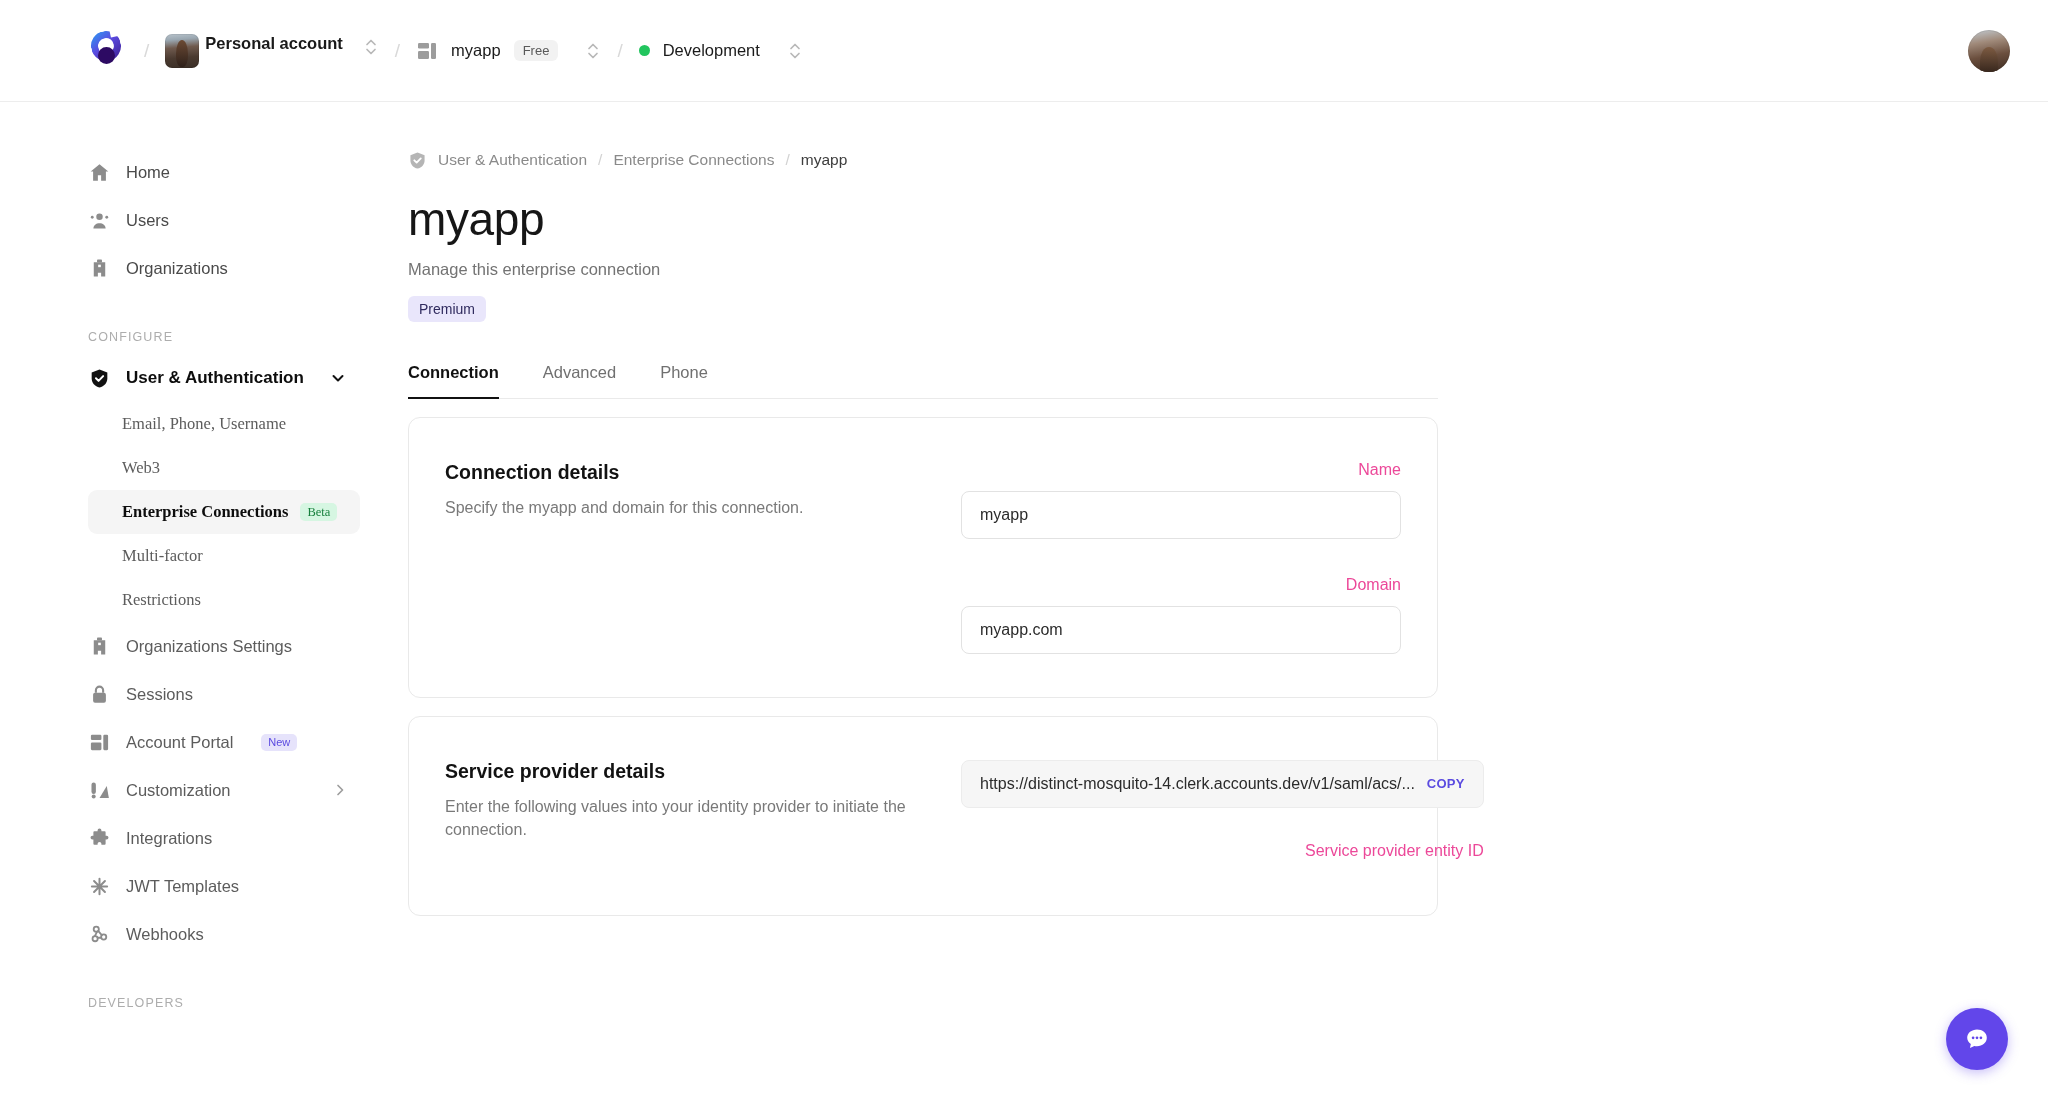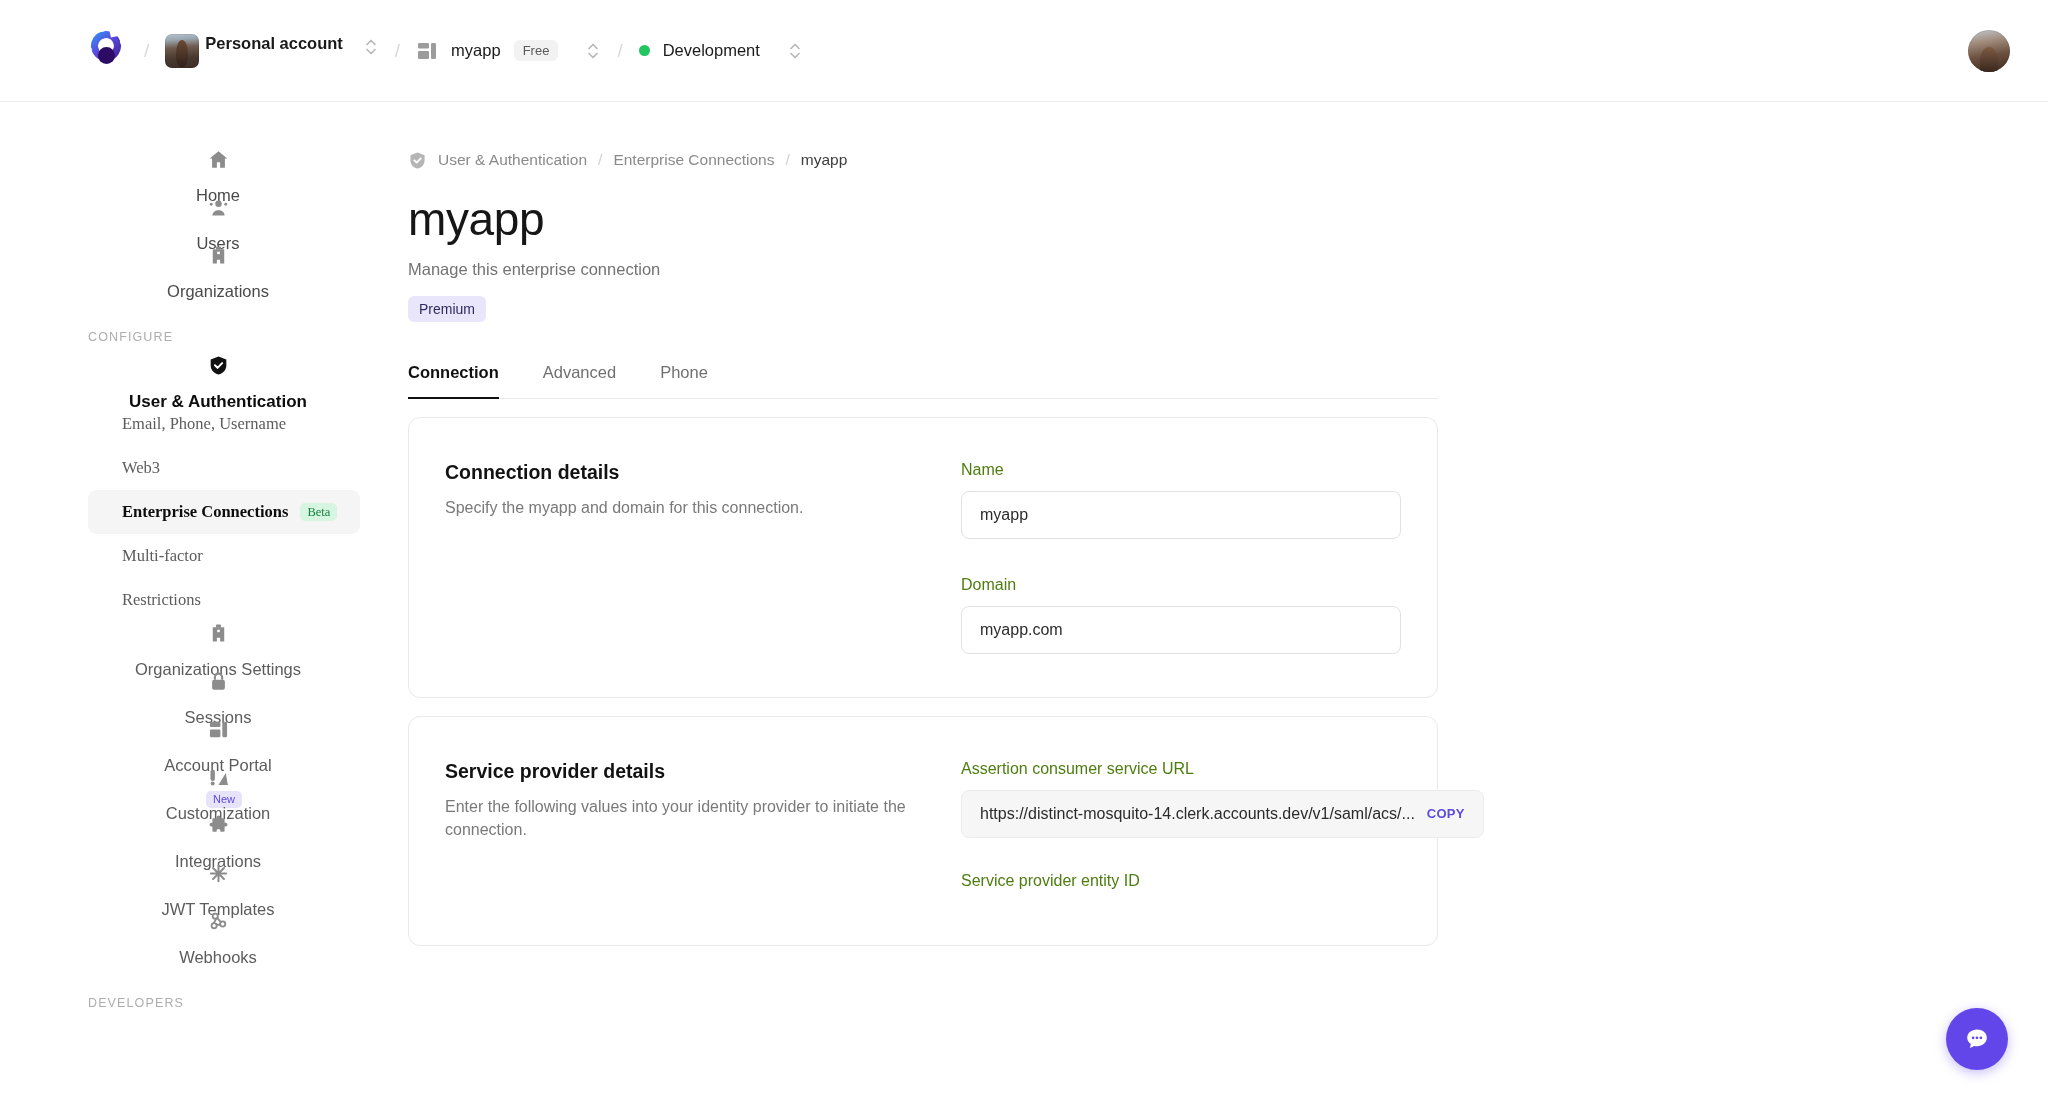--- a/index.html
+++ b/index.html
@@ -127,21 +127,20 @@
     overflow: hidden;
   }
   .nav-item {
     display: flex; align-items: center;
     height: 48px;
     margin: 0 48px 0 88px;
     padding: 0 12px 0 0;
     border-radius: 8px;
     gap: 16px;
     cursor: pointer;
-    flex-direction: column;
   }
   .nav-item .ico { width: 22px; height: 22px; flex: 0 0 22px; display: flex; align-items: center; justify-content: center; }
   .nav-item .lbl { font-size: 16.5px; color: #5c5c5c; white-space: nowrap; }
   .nav-item.top .lbl { color: #4a4a4a; }
 
   .nav-group-label {
     font-size: 12.5px;
     letter-spacing: .09em;
     color: #adadad;
     font-weight: 400;
@@ -241,22 +240,23 @@
     margin-top: 18px;
     background: #fff;
   }
   .card-left { width: 516px; flex: 0 0 516px; padding-right: 44px; }
   .card-right { flex: 1; }
   .card-title { font-size: 19.5px; font-weight: 700; color: #121212; }
   .card-desc { font-size: 16px; color: #797979; margin-top: 12px; line-height: 1.45; }
 
   .field + .field { margin-top: 37px; }
   .field-label {
-    font-size: 16px; color: #4d7c0f; font-weight: 400;
+    font-size: 16px; color: #ec4899; font-weight: 400;
     margin-bottom: 12px;
+    text-align: right;
   }
   .field-input {
     height: 48px;
     border: 1px solid #e2e2e2;
     border-radius: 8px;
     display: flex; align-items: center;
     padding: 0 18px;
     font-size: 16px; color: #2b2b2b;
     background: #fff;
   }
@@ -539,21 +539,20 @@
         </div>
       </section>
 
       <section class="card">
         <div class="card-left">
           <div class="card-title">Service provider details</div>
           <div class="card-desc">Enter the following values into your identity provider to initiate the connection.</div>
         </div>
         <div class="card-right">
           <div class="field">
-            <div class="field-label">Assertion consumer service URL</div>
             <div class="field-input readonly">
               <span class="val">https://distinct-mosquito-14.clerk.accounts.dev/v1/saml/acs/...</span>
               <span class="copy-btn">COPY</span>
             </div>
           </div>
           <div class="field-label trunc-bottom">Service provider entity ID</div>
         </div>
       </section>
 
     </div>

